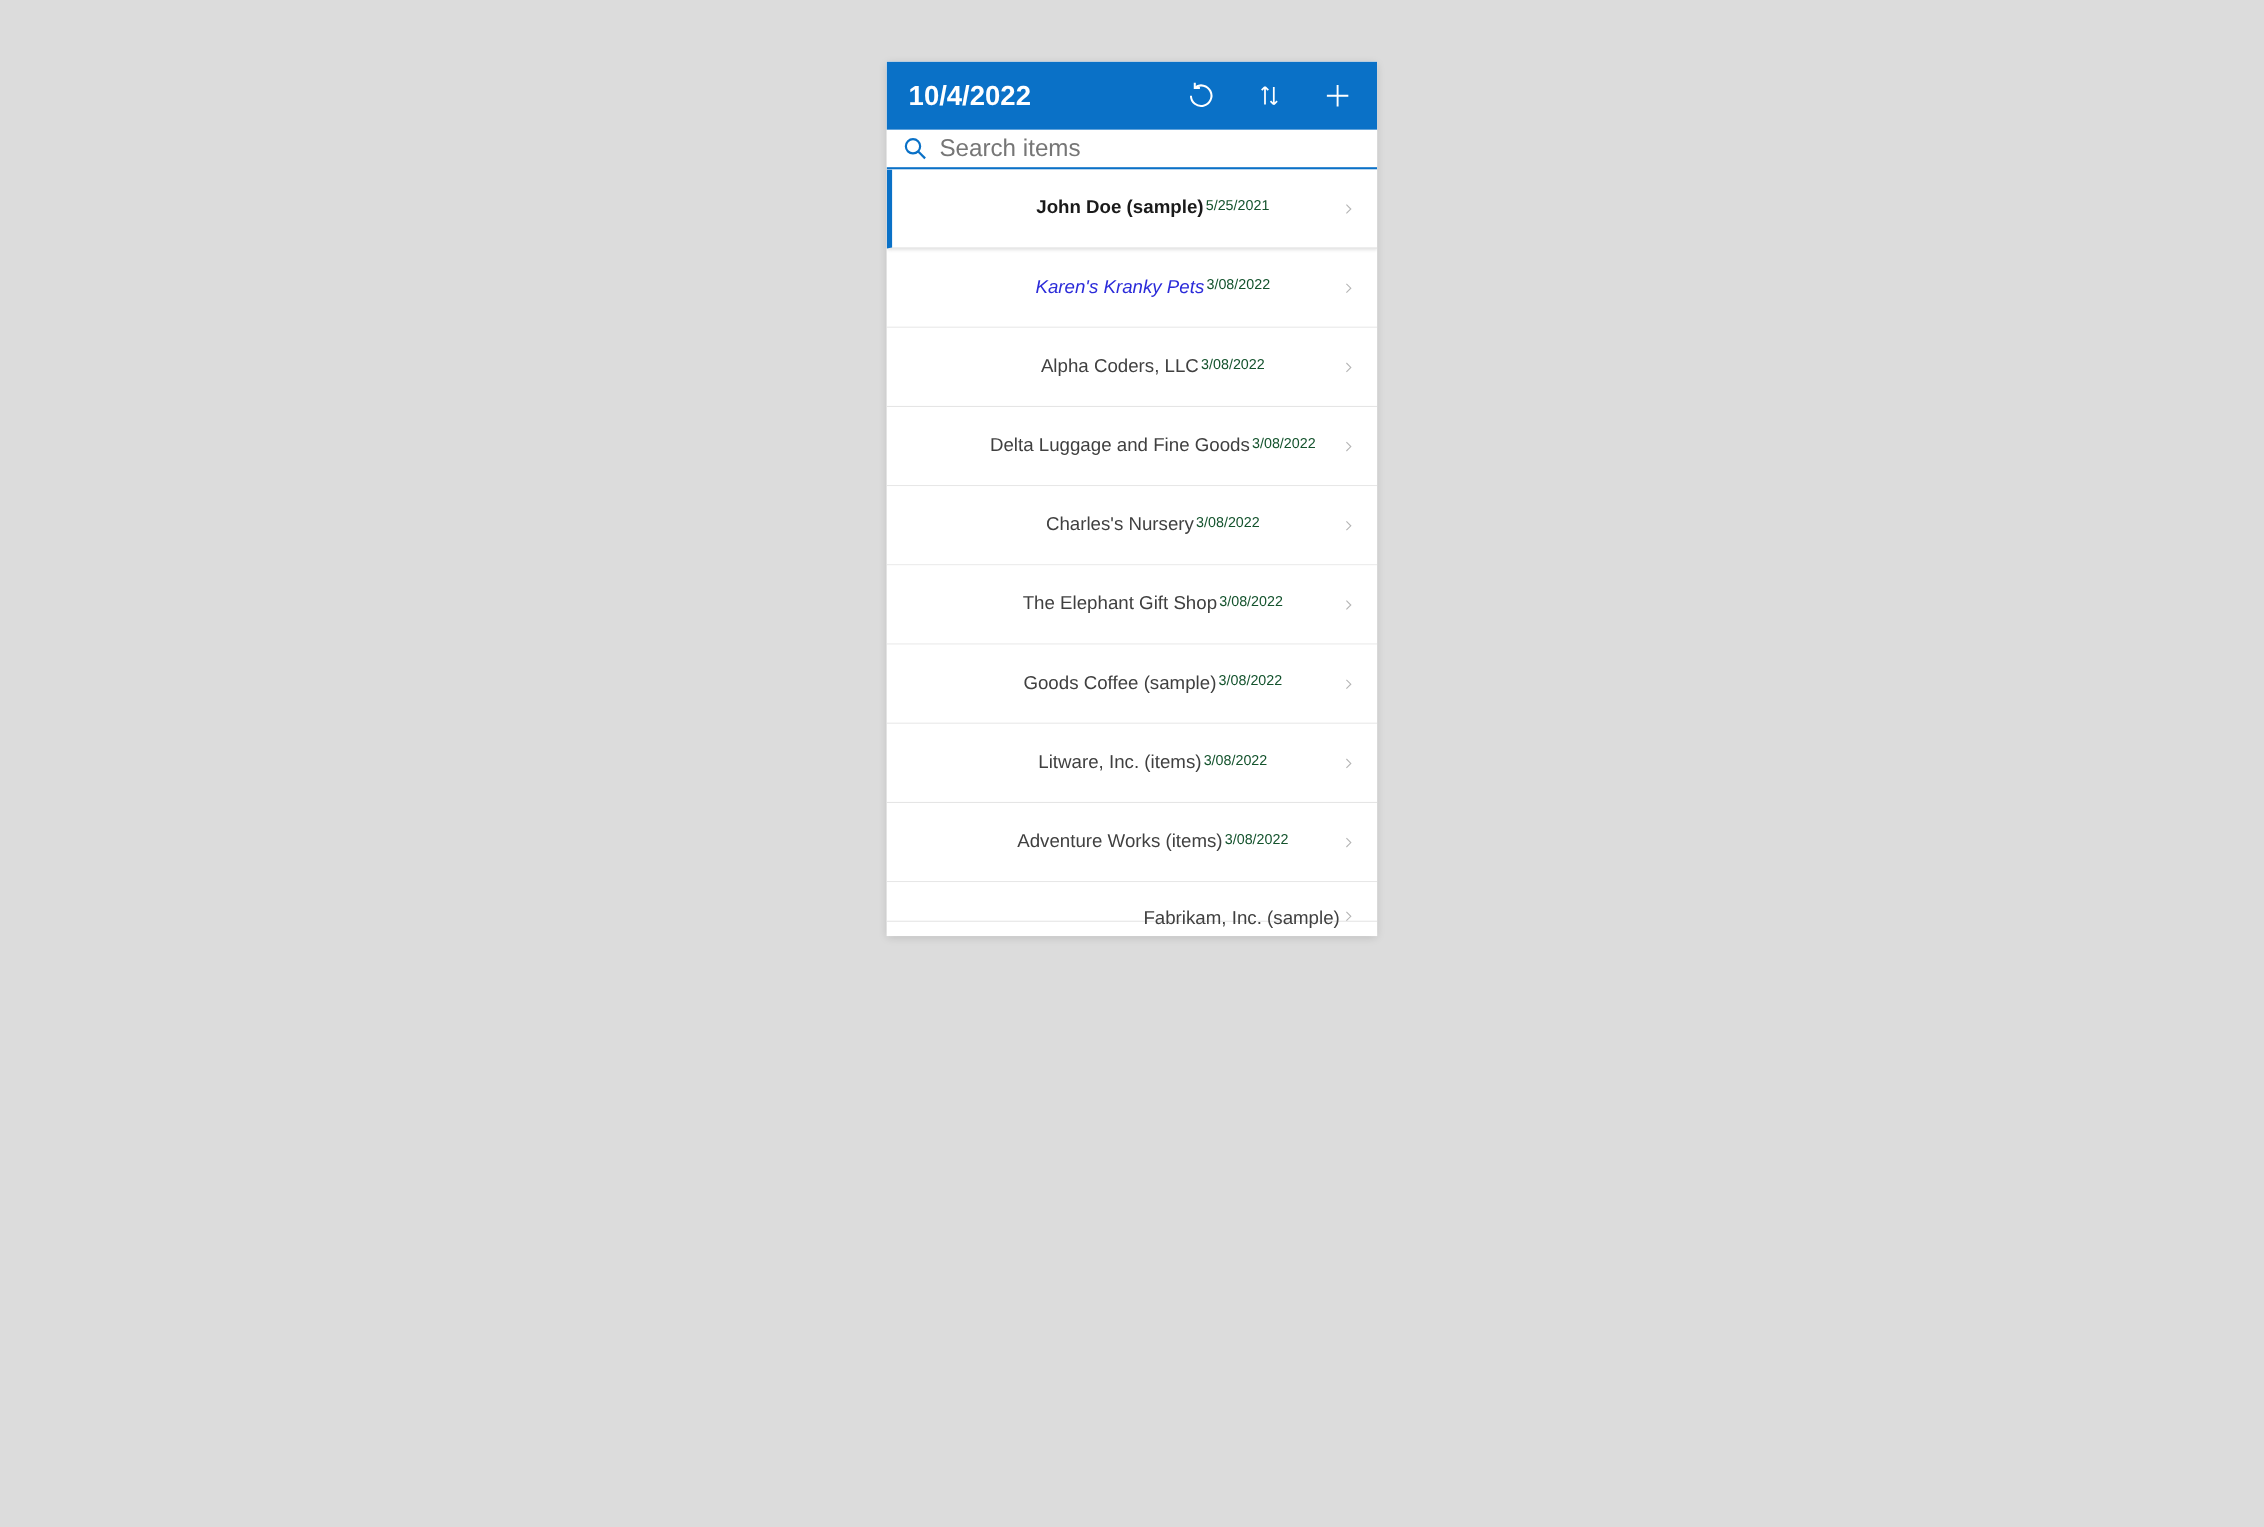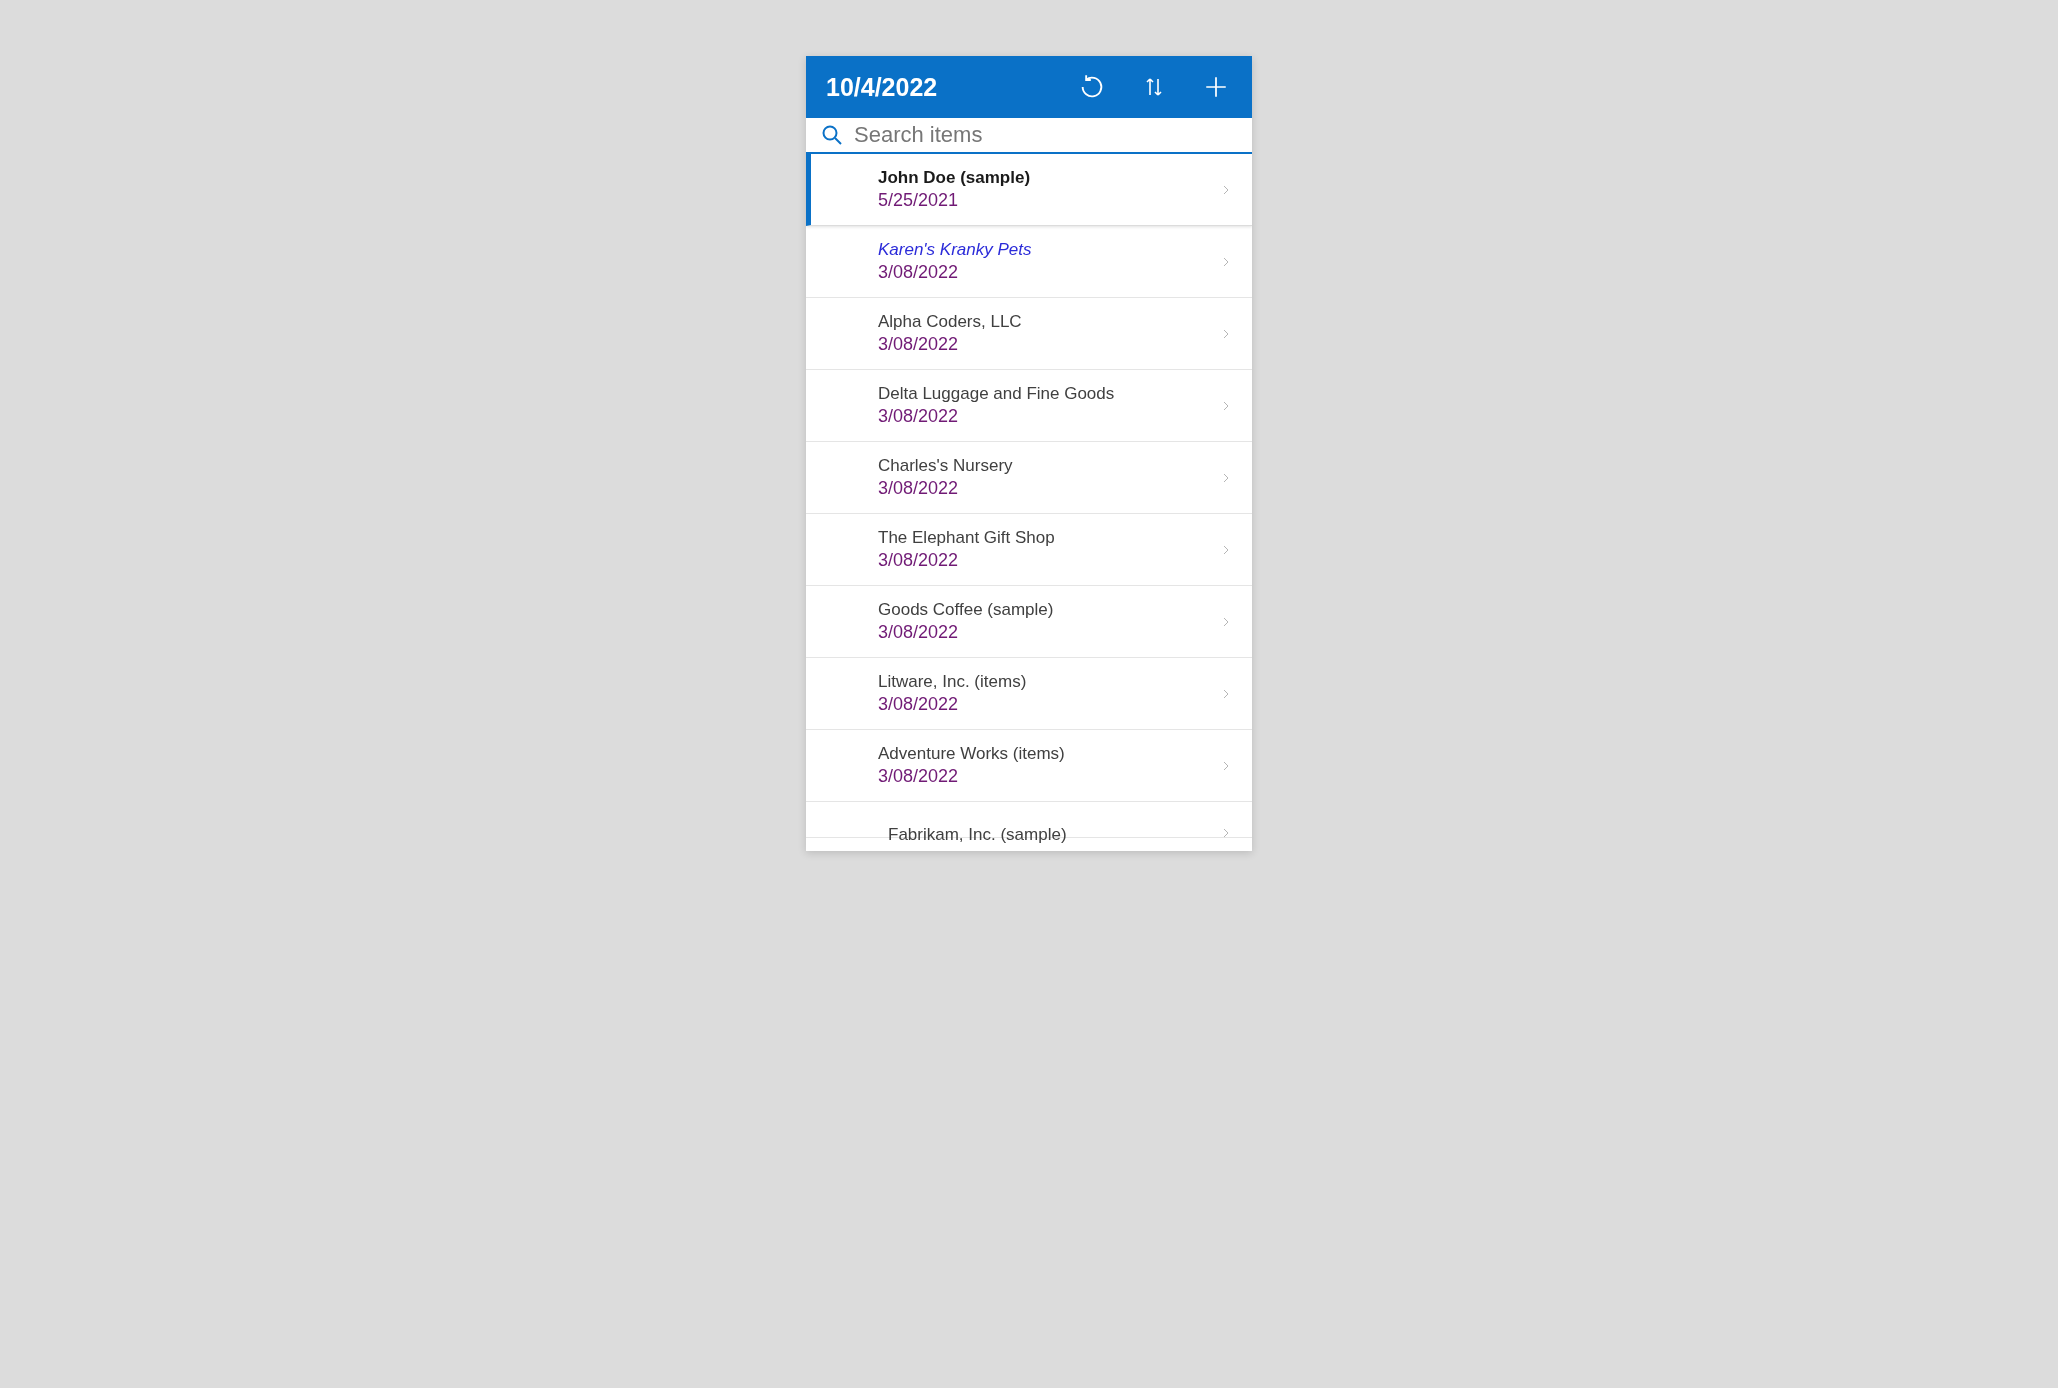--- a/index.html
+++ b/index.html
@@ -90,23 +90,23 @@
   .list-item.selected {
     border-left: 5px solid #0a71c7;
     padding-left: 67px;
     box-shadow: 0 1px 3px rgba(0,0,0,0.12);
     position: relative;
     z-index: 1;
     border-bottom: 1px solid #dcdcdc;
   }
   .list-item.selected .item-title { font-weight: 600; color: #1a1a1a; }
   .list-item.linkish .item-title { color: #2b2bd9; font-style: italic; }
-  .item-text { flex: 1; display: flex; flex-direction: column; justify-content: center; gap: 2px;}
+  .item-text { flex: 1; display: flex; flex-direction: row; justify-content: center; gap: 2px;}
   .item-title { font-size: 17px; color: #404040; line-height: 1.2;}
-  .item-sub { font-size: 18px; color: #701a75; line-height: 1.2;}
+  .item-sub { font-size: 13px; color: #14532d; line-height: 1.2;}
   .chevron { width: 16px; display:flex; align-items:center; justify-content:center; }
   .list-item.last-partial { height: 36px; align-items:flex-end; padding-bottom: 0;}
   .list-item.last-partial .item-text { justify-content:flex-end; padding-bottom: 0;}
   .list-item.last-partial .item-title { transform: translateY(8px); margin-left: 10px; }
   .list-item.last-partial .chevron { transform: translateY(6px); }
 </style>
 </head>
 <body>
 
 <div class="app">

